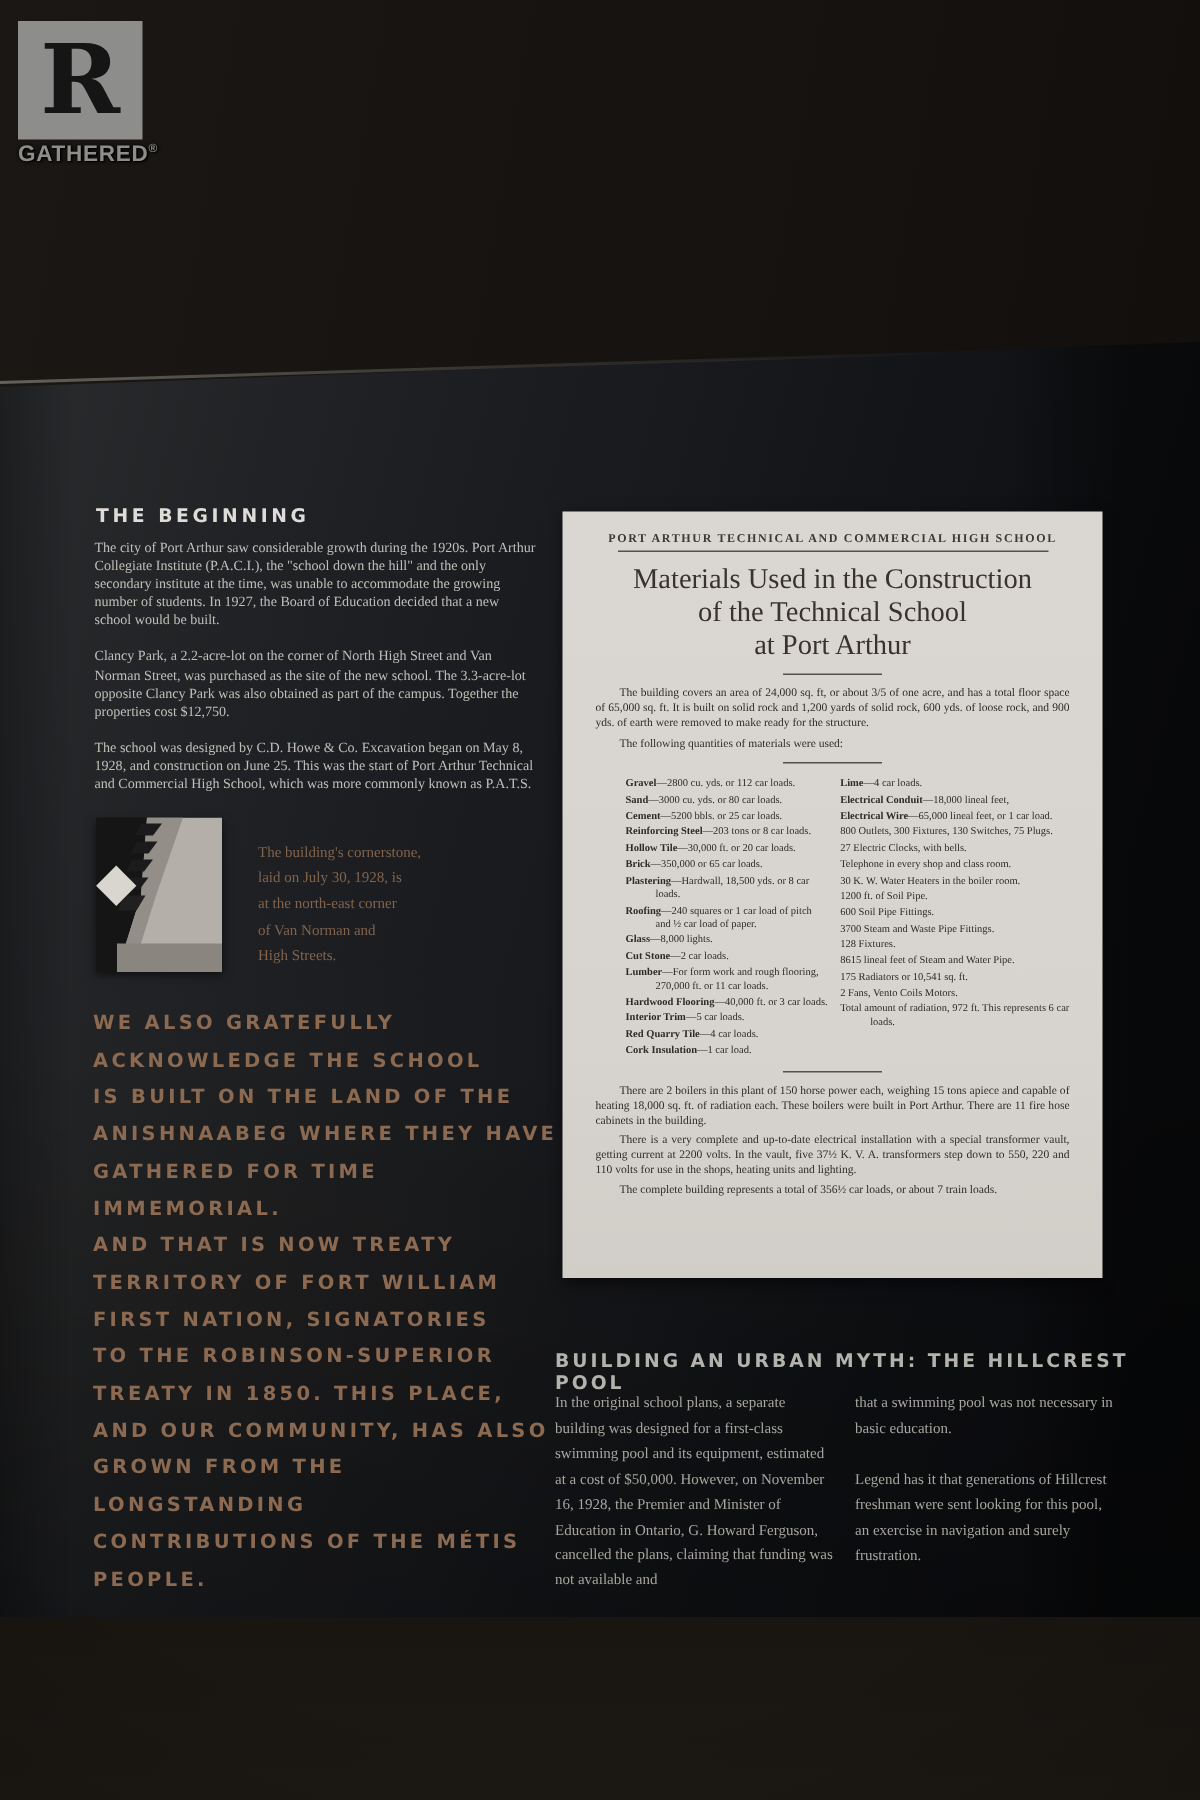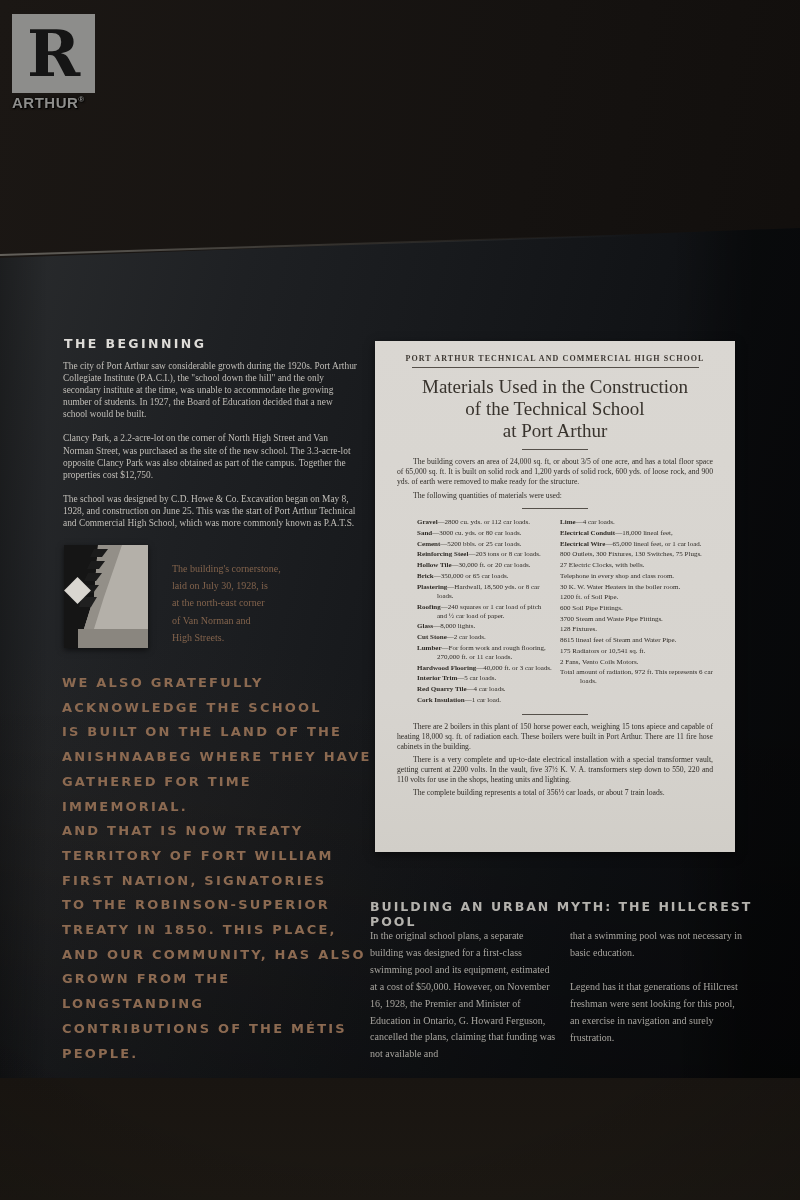--- a/index.html
+++ b/index.html
@@ -72,21 +72,21 @@
 <div class="scene">
 
   <div class="panel"></div>
   <div class="panel-edge"></div>
   <div class="floor"></div>
 
   <div class="wm">
     <div class="wm-box">
       <span class="wm-r">R</span>
     </div>
-    <div class="wm-label"><span>ARTHUR</span><sup>®</sup></div>
+    <div class="wm-label"><span>GATHERED</span><sup>®</sup></div>
   </div>
 
   <div class="h-beginning">THE BEGINNING</div>
 
   <div class="intro-paras">
 
   <p>The city of Port Arthur saw considerable growth during the 1920s. Port Arthur Collegiate Institute (P.A.C.I.), the "school down the hill" and the only secondary institute at the time, was unable to accommodate the growing number of students. In 1927, the Board of Education decided that a new school would be built.</p>
       <p>Clancy Park, a 2.2-acre-lot on the corner of North High Street and Van Norman Street, was purchased as the site of the new school. The 3.3-acre-lot opposite Clancy Park was also obtained as part of the campus. Together the properties cost $12,750.</p>
       <p>The school was designed by C.D. Howe &amp; Co. Excavation began on May 8, 1928, and construction on June 25. This was the start of Port Arthur Technical and Commercial High School, which was more commonly known as P.A.T.S.</p>
     </div>

